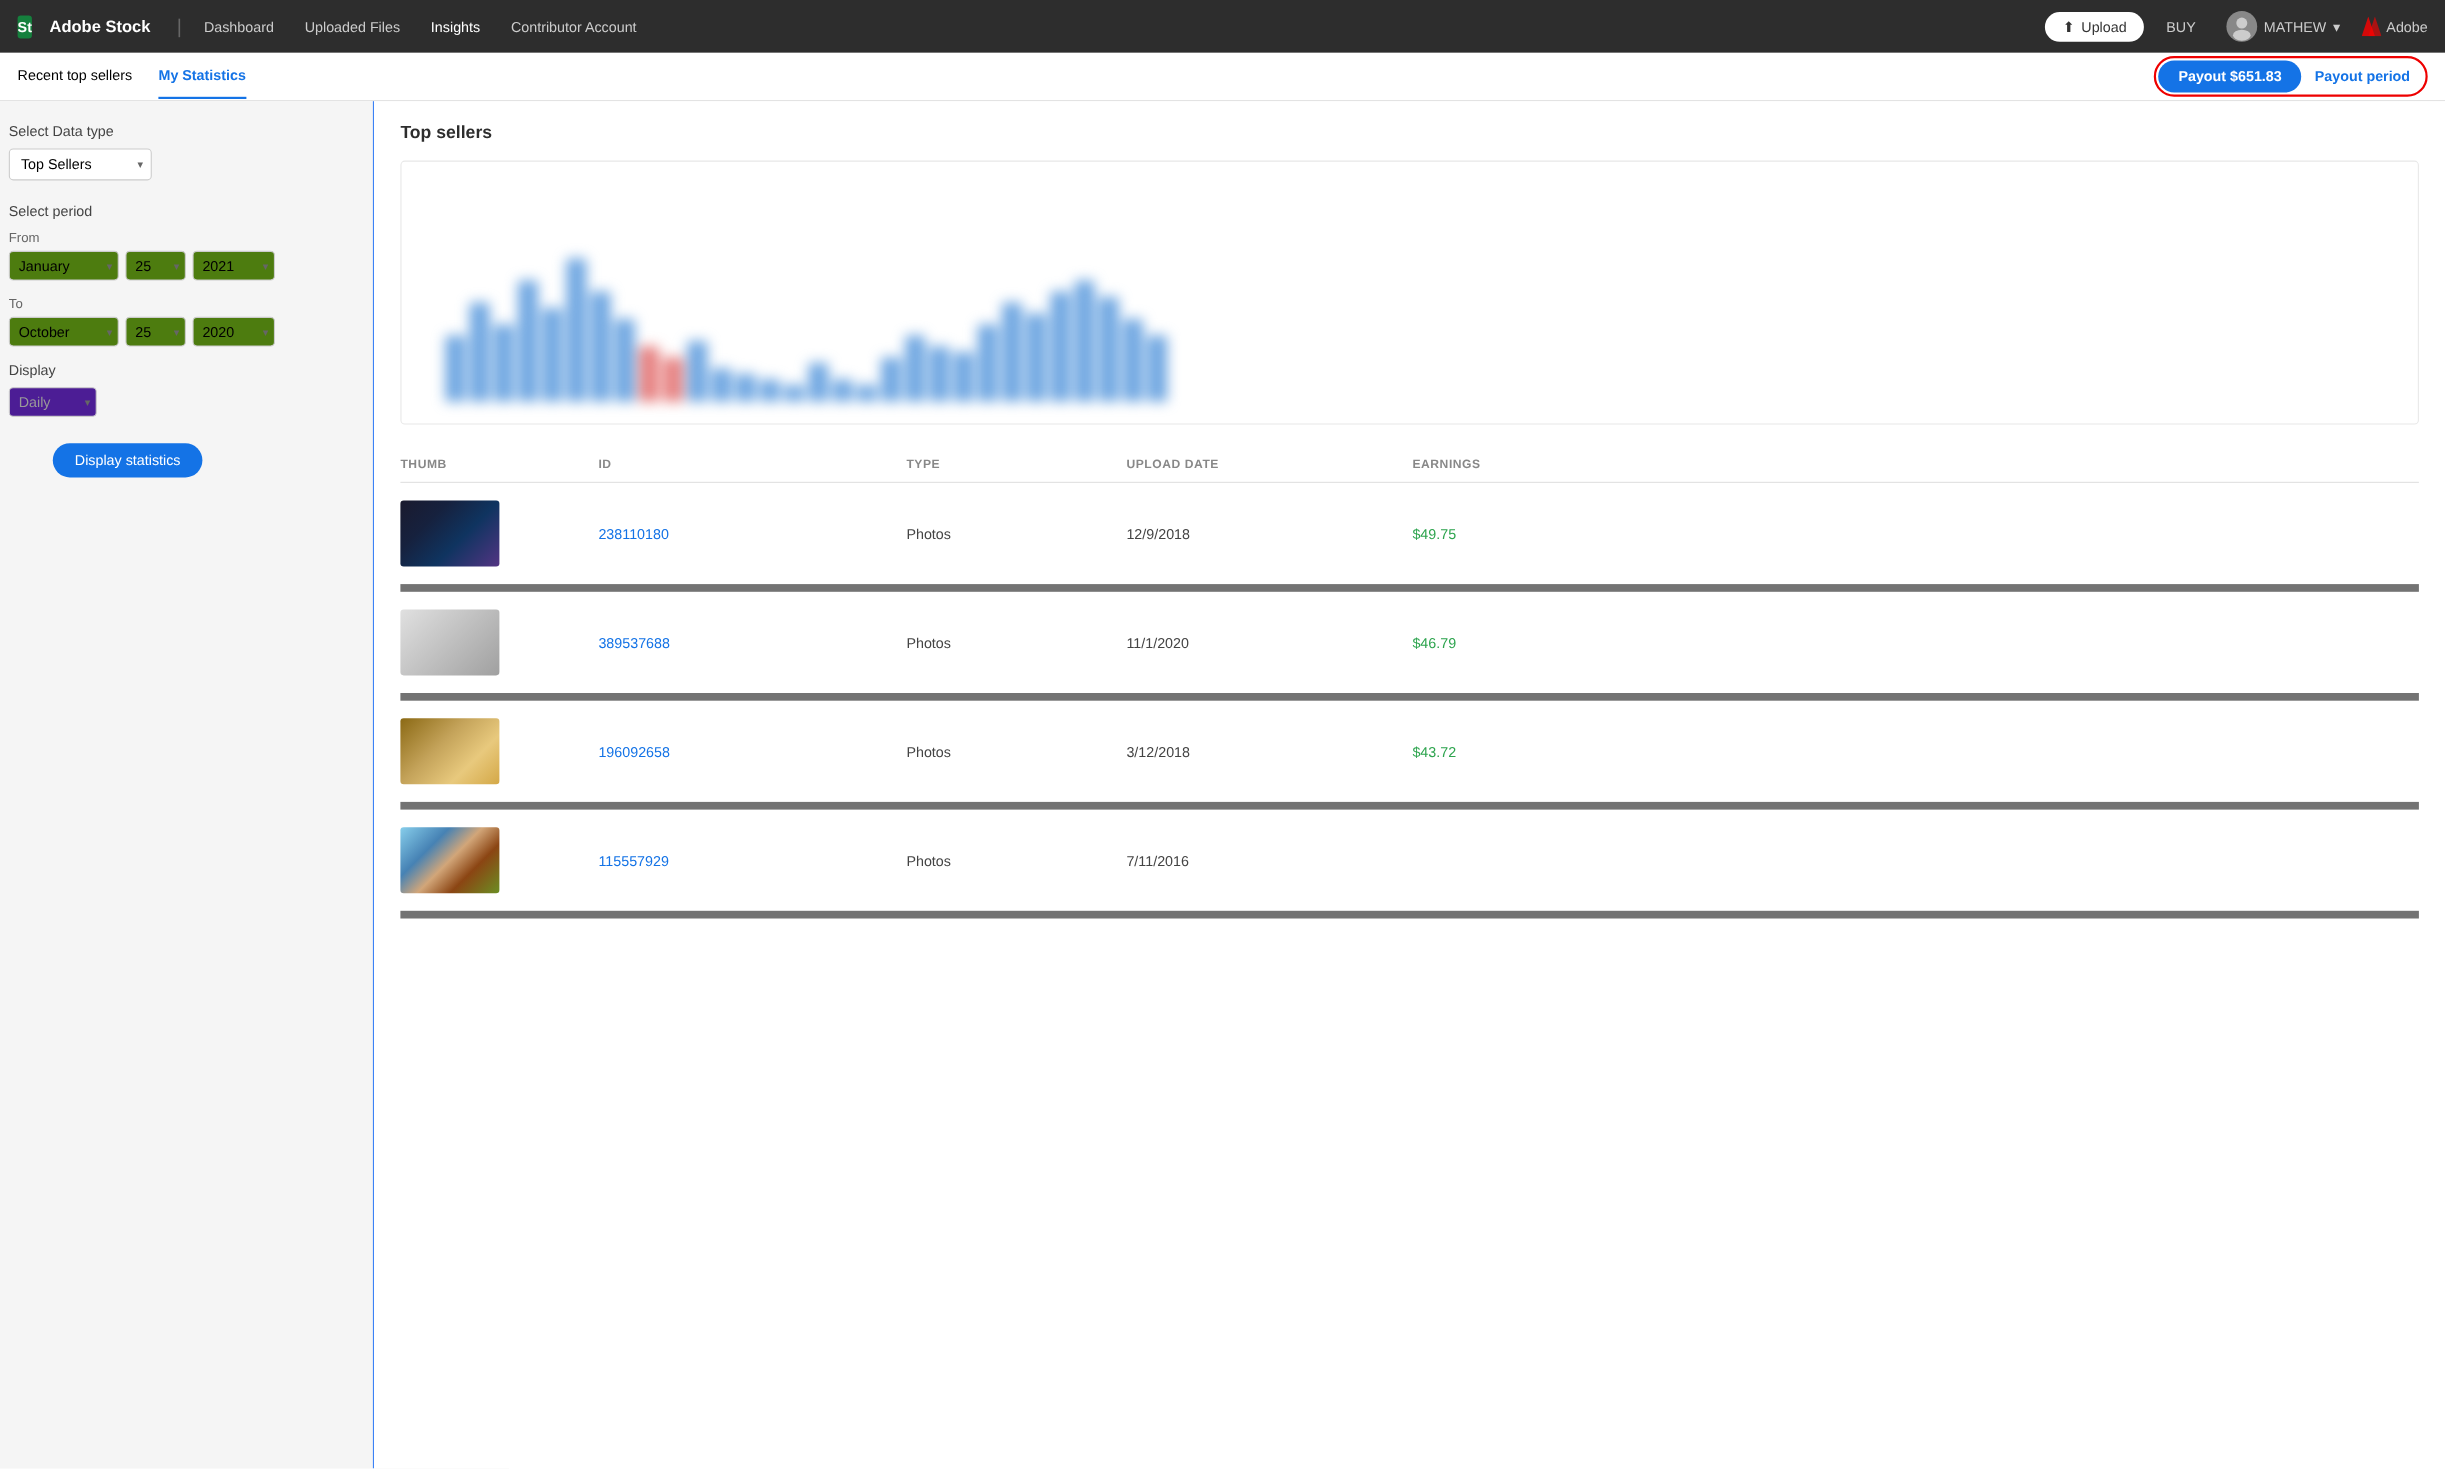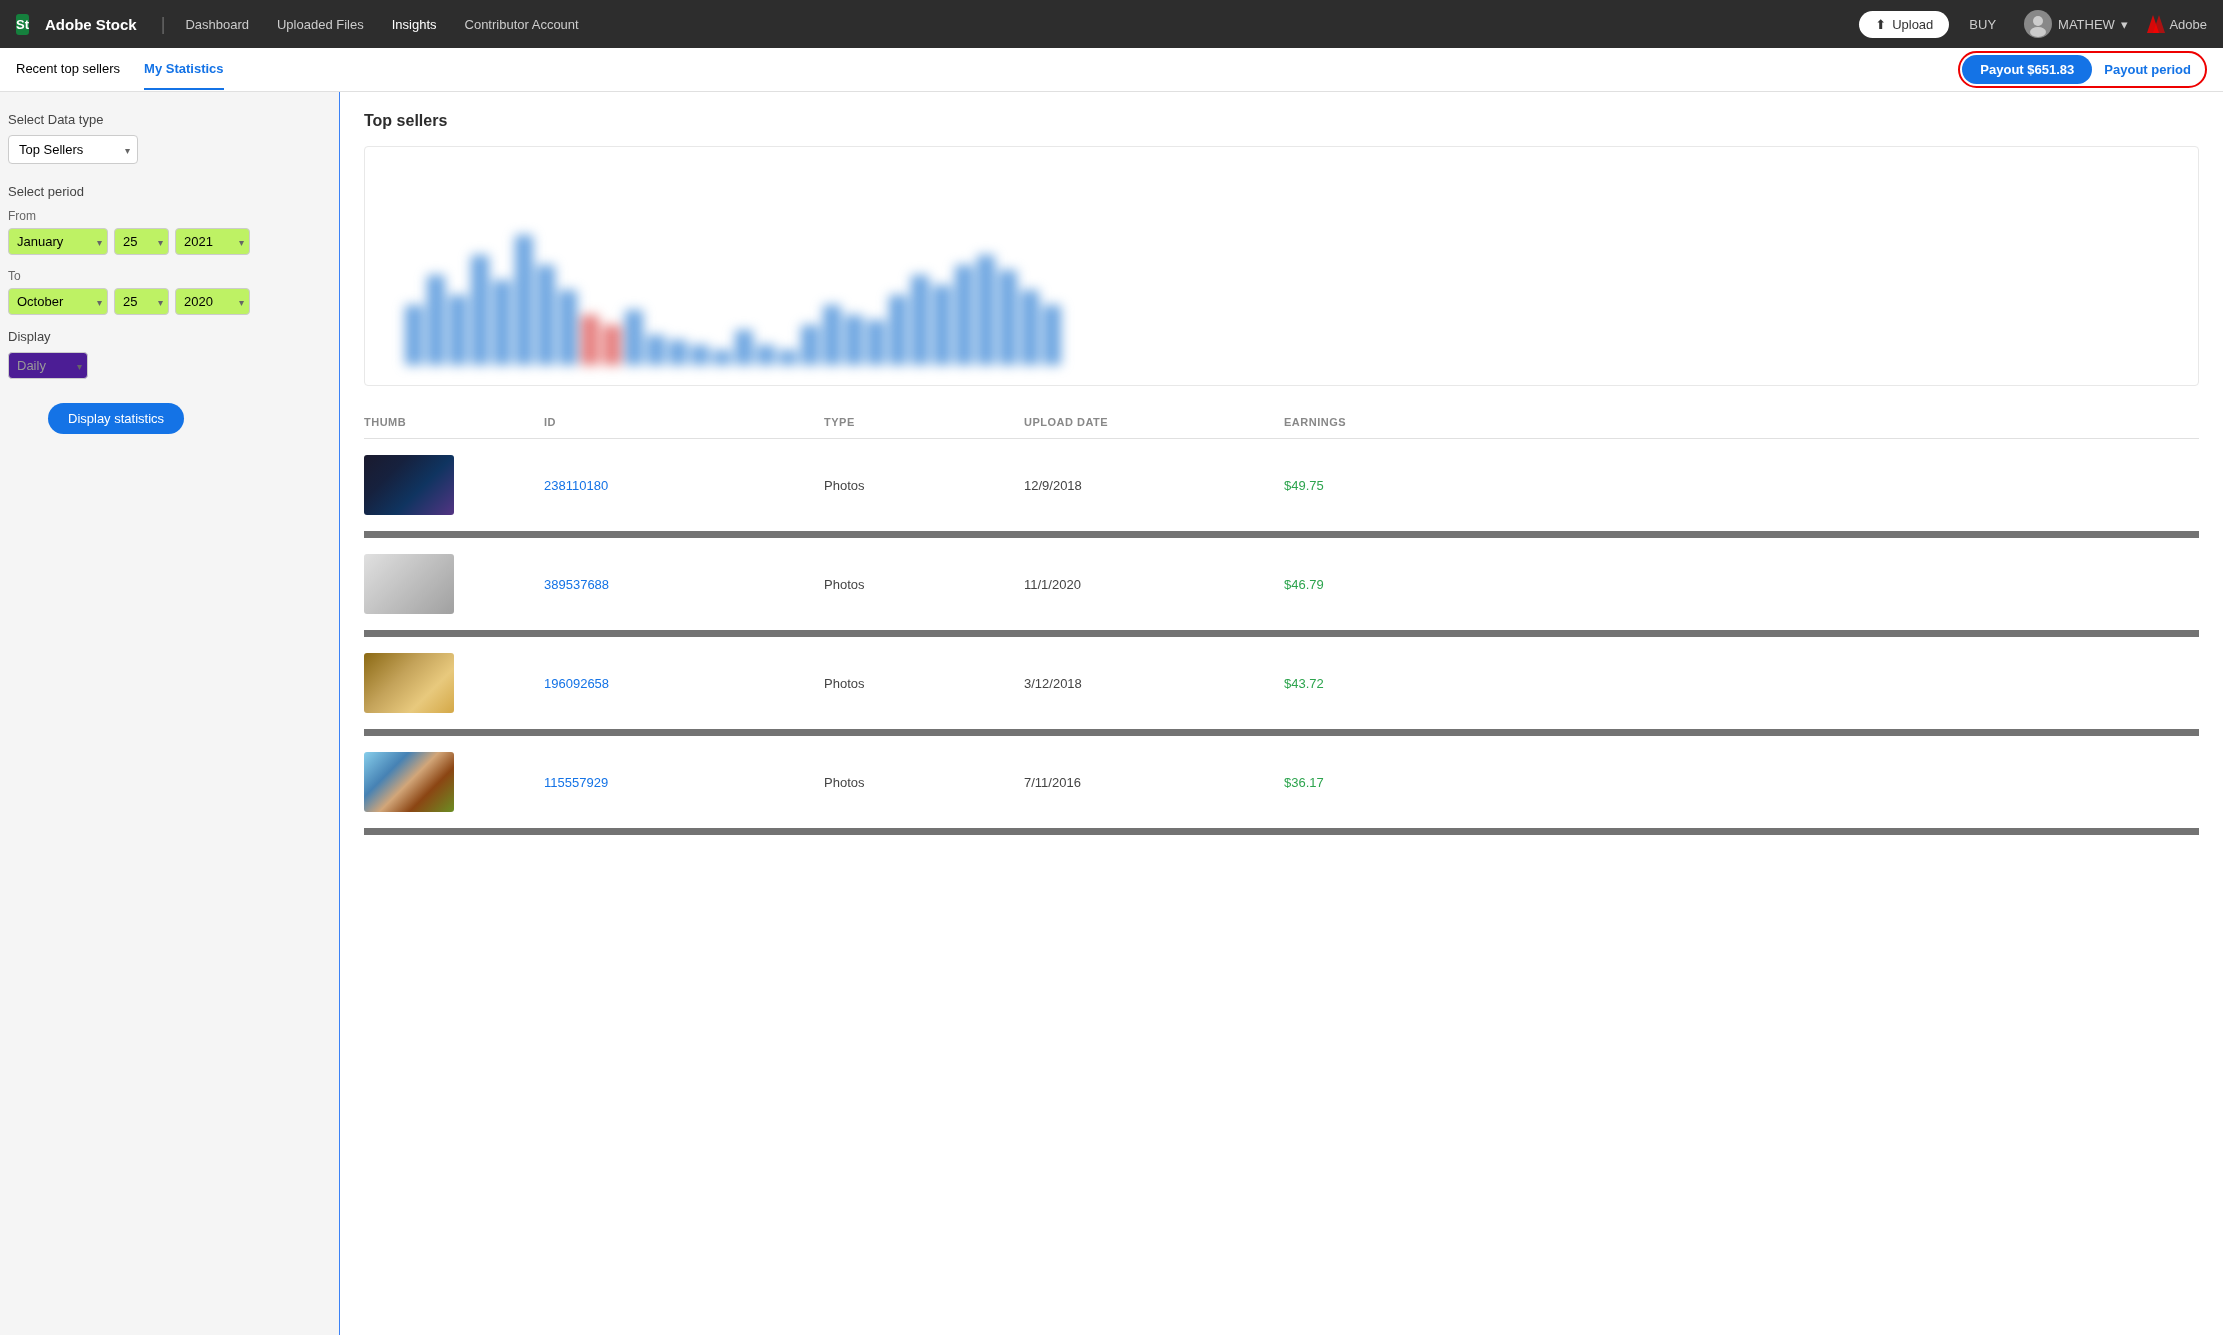--- a/index.html
+++ b/index.html
@@ -210,21 +210,21 @@
       gap: 6px;
       margin-bottom: 14px;
       align-items: center;
     }
     .date-select-wrap {
       position: relative;
       display: inline-block;
     }
     .date-select {
       appearance: none;
-      background: #bef264;
+      background: #4d7c0f;
       border: 1px solid #ccc;
       border-radius: 4px;
       padding: 5px 22px 5px 8px;
       font-size: 13px;
       cursor: pointer;
     }
     .date-select.month { min-width: 100px; }
     .date-select.day { min-width: 55px; }
     .date-select.year { min-width: 75px; }
     .date-select-arrow {
@@ -582,18 +582,17 @@
     </div>
           <div class="table-row">
       <div>
         <div class="table-thumb thumb-4"></div>
       </div>
       <div>
         <a class="table-id-link">115557929</a>
       </div>
       <div class="table-type">Photos</div>
       <div class="table-date">7/11/2016</div>
-      <div class="table-earnings">$36.17</div>
     </div>
         </div>
     </div>
   </div>
 </div>
 
 </body></html>

